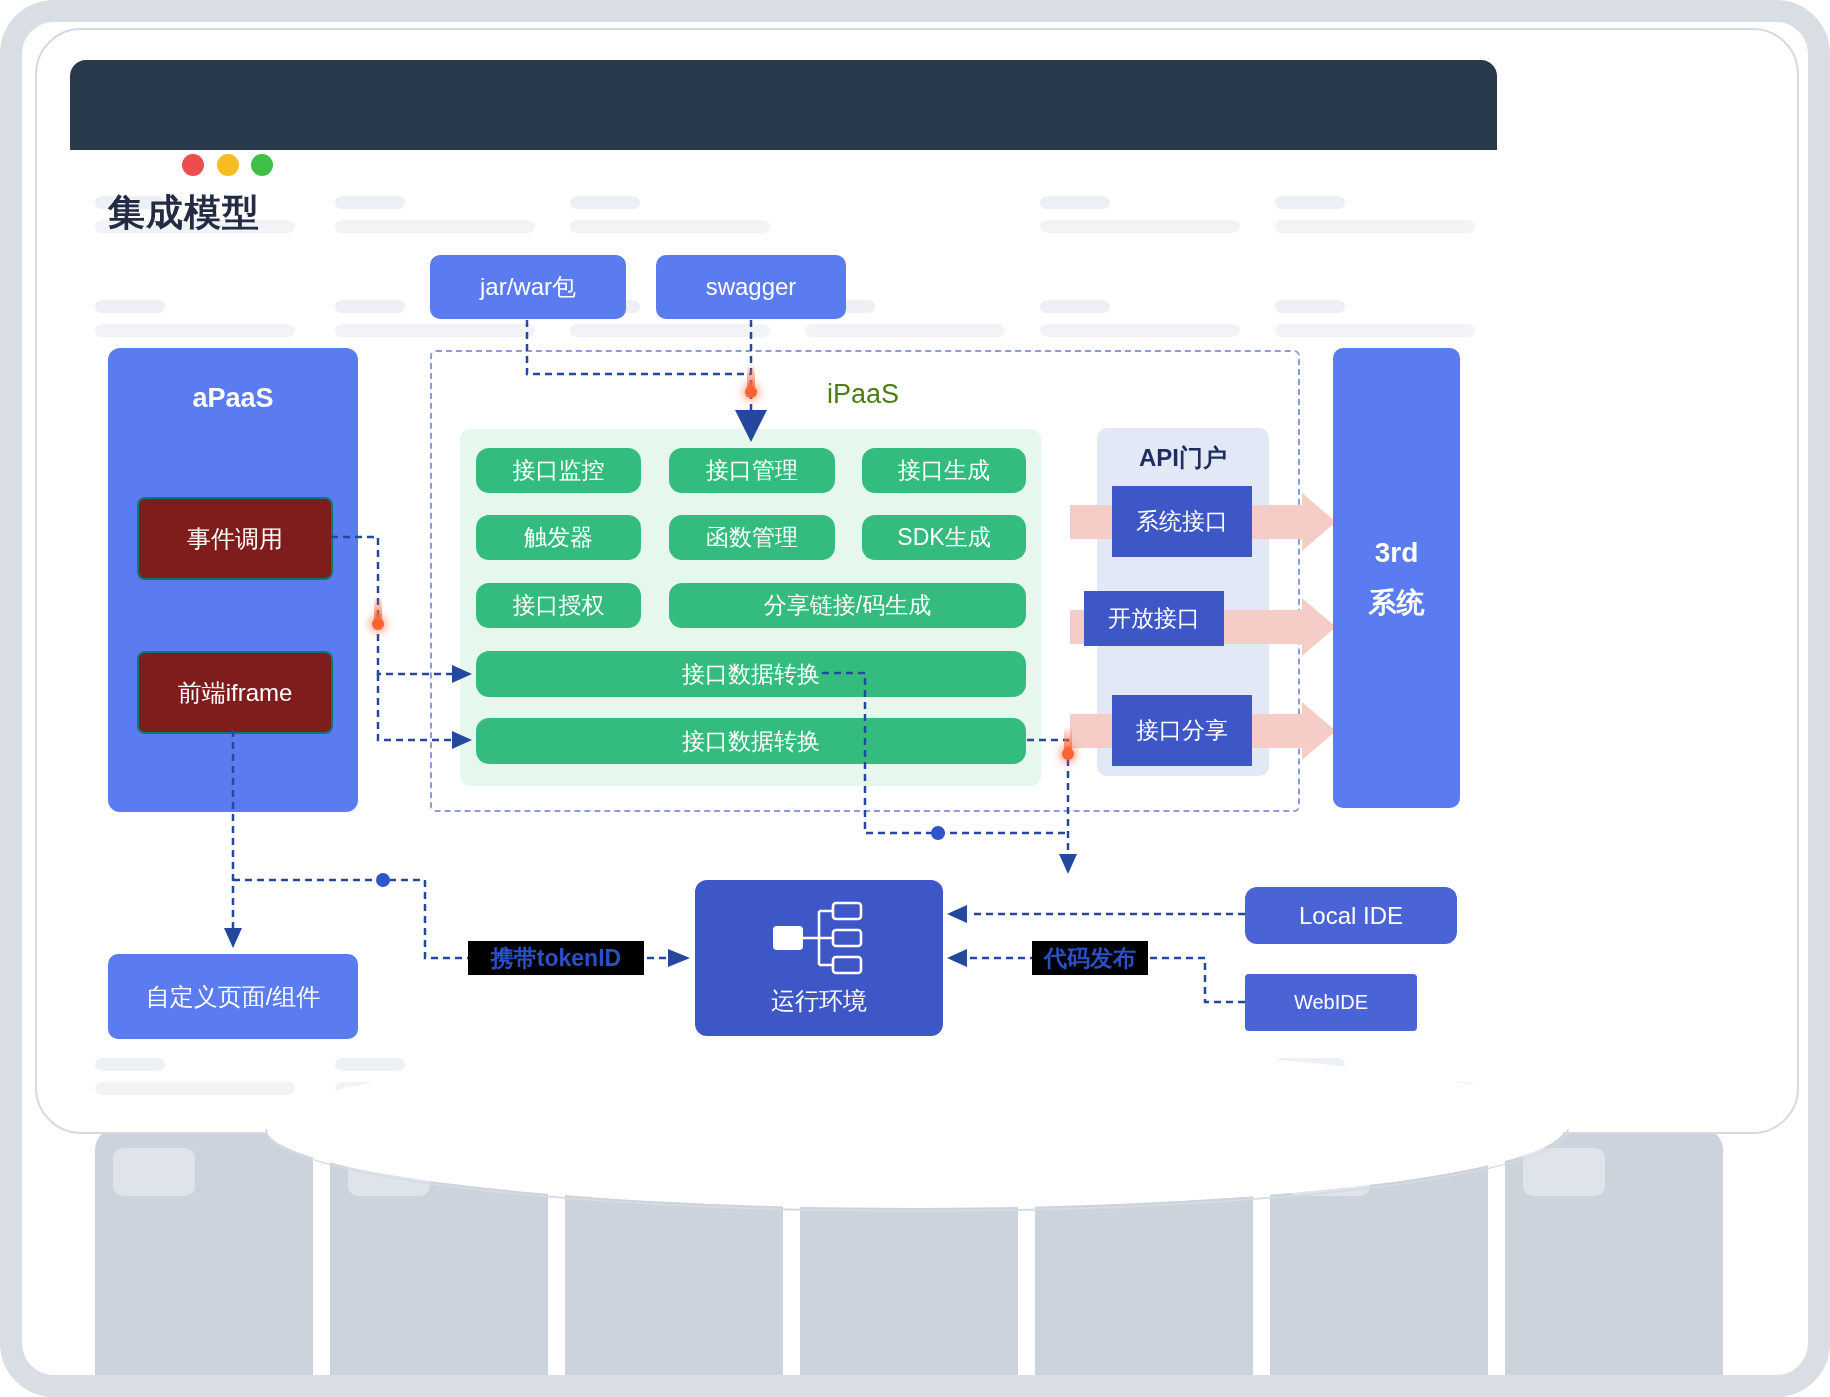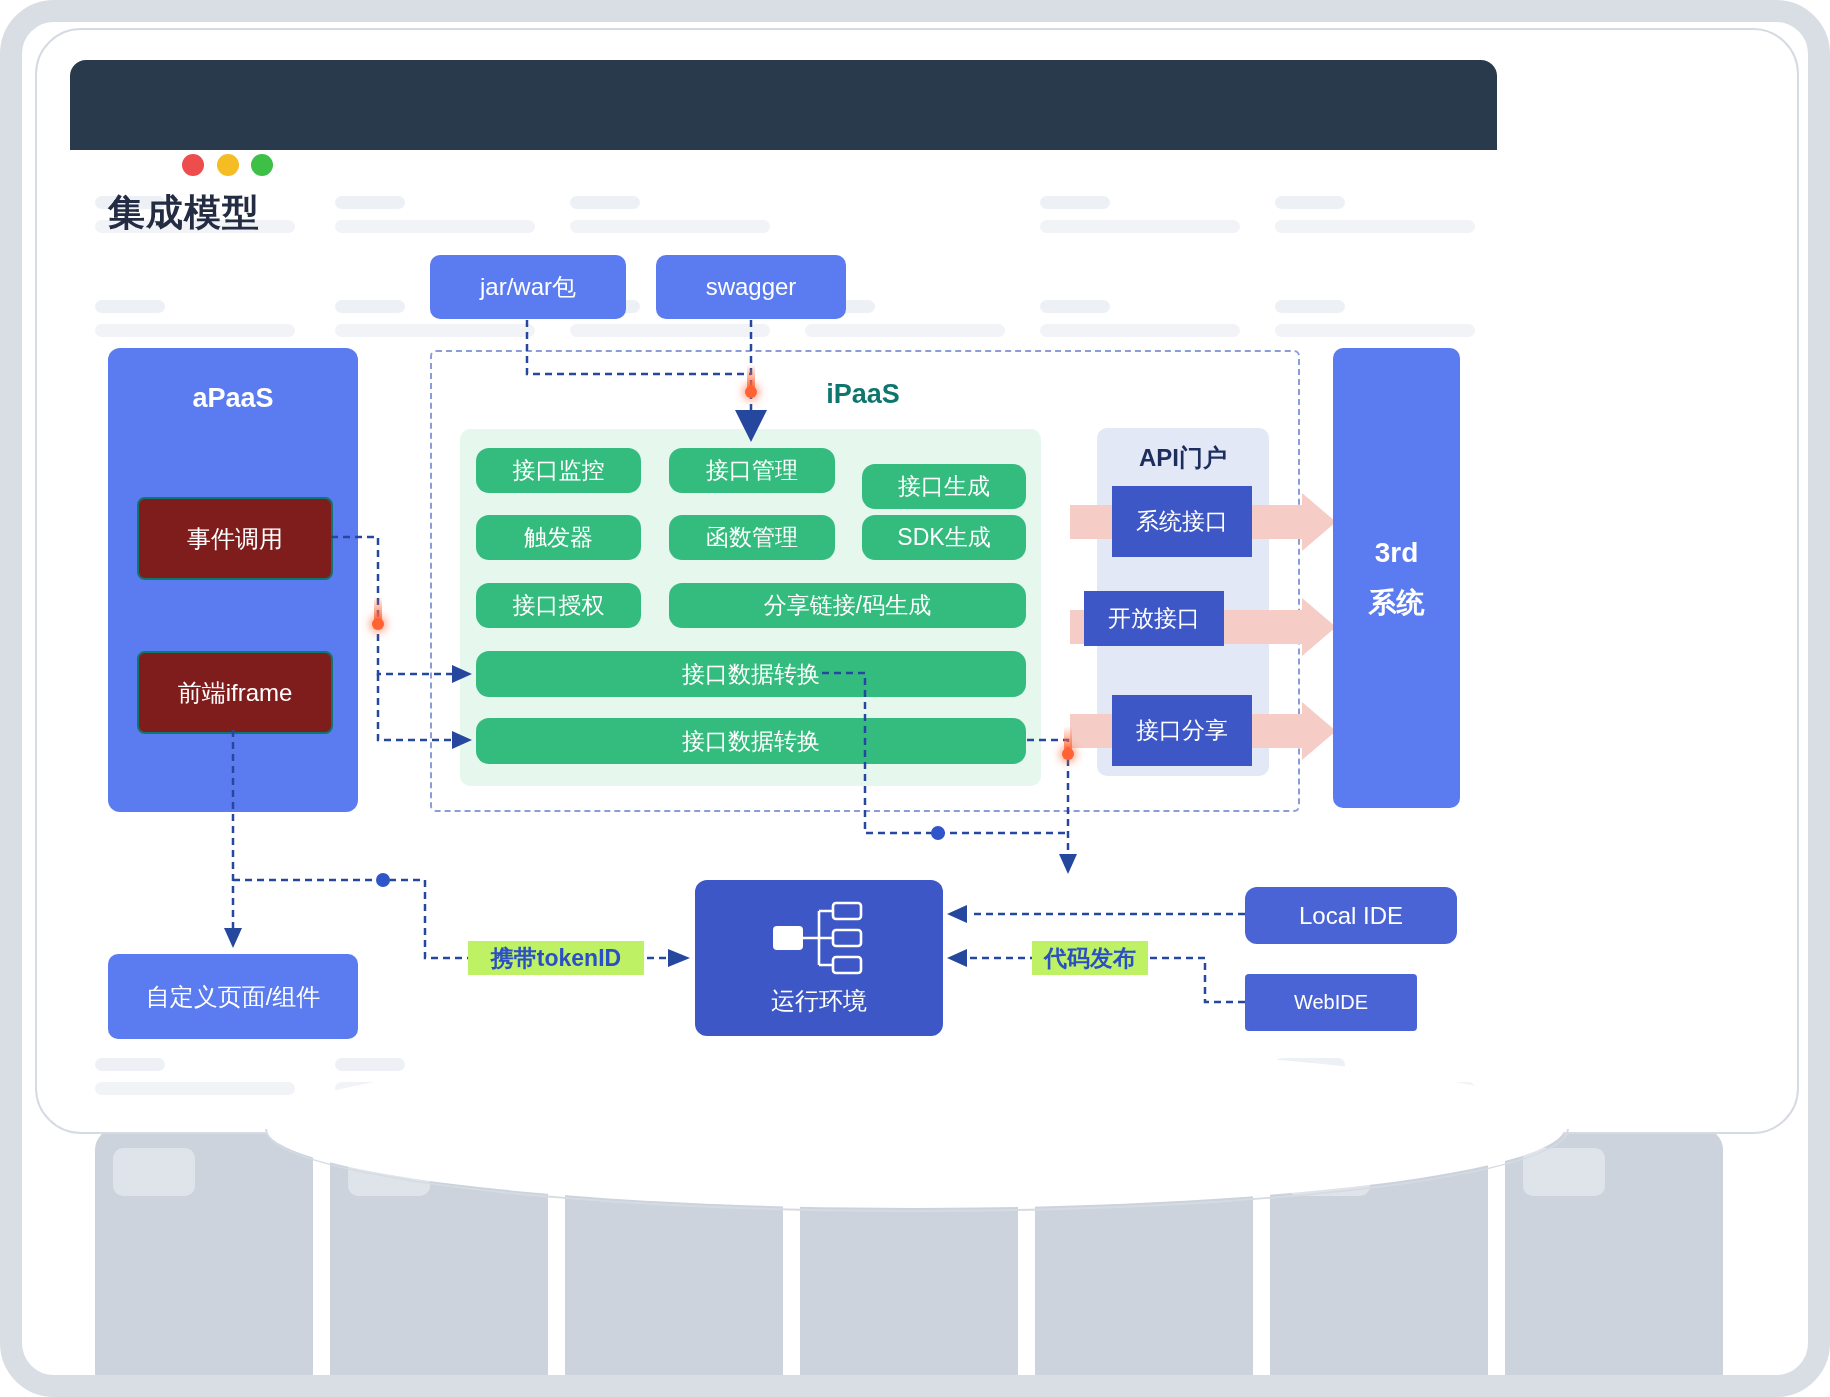--- a/index.html
+++ b/index.html
@@ -35,39 +35,39 @@
   .page-title{left:108px;top:188px;font-size:37px;font-weight:bold;color:#232c43;z-index:6;letter-spacing:1px;}
 
   
   .blue{background:#5b7bf0;color:#fff;}
   .deepblue{background:#3e57c6;color:#fff;}
   .midblue{background:#4a64d5;color:#fff;}
   .lightblue{background:#7f1d1d;border:2px solid #0f766e;color:#fff;}
   .node{border-radius:10px;font-size:24px;z-index:6;}
   .panel-title{font-size:27px;font-weight:bold;color:#fff;z-index:7;}
   .ipaas-box{left:430px;top:350px;width:866px;height:458px;border:2px dashed #8b9dd8;border-radius:6px;z-index:5;}
-  .ipaas-title{left:763px;top:374px;width:200px;height:40px;font-size:27px;font-weight:bold;color:#0f766e;z-index:6;}
+  .ipaas-title{left:763px;top:374px;width:200px;height:40px;font-size:27px;font-weight:normal;color:#4d7c0f;z-index:6;}
   .green-panel{left:460px;top:429px;width:581px;height:357px;background:#e6f7ee;border-radius:10px;z-index:5;}
   .gbtn{background:#34bc7e;color:#fff;border-radius:13px;font-size:23px;z-index:6;}
   .api-panel{left:1097px;top:428px;width:172px;height:348px;background:#e2e8f6;border-radius:10px;z-index:5;}
   .api-title{left:1097px;top:440px;width:172px;height:36px;font-size:24px;font-weight:bold;color:#1c2d5e;z-index:6;}
   .pbtn{background:#3e57c6;color:#fff;border-radius:0;font-size:23px;z-index:7;}
 
   .pink-body{height:34px;background:#f5cdc6;z-index:6;}
   .pink-head{width:0;height:0;border-left:34px solid #f5cdc6;border-top:29px solid transparent;border-bottom:29px solid transparent;z-index:6;}
 
   .third-box{left:1333px;top:348px;width:127px;height:460px;border-radius:10px;z-index:6;
              display:flex;flex-direction:column;align-items:center;justify-content:center;
              font-size:28px;font-weight:bold;line-height:1.8;}
 
   .runtime-box{left:695px;top:880px;width:248px;height:156px;border-radius:12px;z-index:6;}
   .runtime-label{left:695px;top:985px;width:248px;height:32px;color:#fff;font-size:24px;z-index:7;text-align:center;}
   .runtime-icon{left:767px;top:898px;z-index:7;}
 
-  .flow-label{font-size:23px;font-weight:bold;color:#2b50c6;background:#bef264;z-index:9;}
+  .flow-label{font-size:23px;font-weight:bold;color:#2b50c6;background:#000000;z-index:9;}
 
   .lines-svg{left:0;top:0;z-index:8;pointer-events:none;}
 
   .bluedot{width:14px;height:14px;border-radius:50%;background:#2f55c8;z-index:9;}
   .comet{width:12px;height:36px;z-index:9;}
   .comet-tail{position:absolute;left:2px;top:0;width:8px;height:26px;border-radius:4px;
               background:linear-gradient(to top,#ff6a3c,rgba(255,130,80,0));}
   .comet-dot{position:absolute;left:0;top:22px;width:12px;height:12px;border-radius:50%;background:#ff6233;
              box-shadow:0 0 8px 2px rgba(255,98,51,.65);}
 </style>
@@ -134,21 +134,21 @@
 <div class="abs flex panel-title" style="left:108px;top:378px;width:250px;height:40px">aPaaS</div>
 <div class="abs flex lightblue" style="left:137px;top:497px;width:192px;height:79px;border-radius:8px;font-size:24px;z-index:7">事件调用</div>
 <div class="abs flex lightblue" style="left:137px;top:651px;width:192px;height:79px;border-radius:8px;font-size:24px;z-index:7">前端iframe</div>
 
 <div class="abs ipaas-box"></div>
 <div class="abs flex ipaas-title">iPaaS</div>
 
 <div class="abs green-panel"></div>
 <div class="abs flex gbtn" style="left:476px;top:448px;width:165px;height:45px">接口监控</div>
 <div class="abs flex gbtn" style="left:669px;top:448px;width:166px;height:45px">接口管理</div>
-<div class="abs flex gbtn" style="left:862px;top:464px;width:164px;height:45px">接口生成</div>
+<div class="abs flex gbtn" style="left:862px;top:448px;width:164px;height:45px">接口生成</div>
 <div class="abs flex gbtn" style="left:476px;top:515px;width:165px;height:45px">触发器</div>
 <div class="abs flex gbtn" style="left:669px;top:515px;width:166px;height:45px">函数管理</div>
 <div class="abs flex gbtn" style="left:862px;top:515px;width:164px;height:45px">SDK生成</div>
 <div class="abs flex gbtn" style="left:476px;top:583px;width:165px;height:45px">接口授权</div>
 <div class="abs flex gbtn" style="left:669px;top:583px;width:357px;height:45px">分享链接/码生成</div>
 <div class="abs flex gbtn" style="left:476px;top:651px;width:550px;height:46px">接口数据转换</div>
 <div class="abs flex gbtn" style="left:476px;top:718px;width:550px;height:46px">接口数据转换</div>
 
 <div class="abs api-panel"></div>
 <div class="abs flex api-title">API门户</div>

